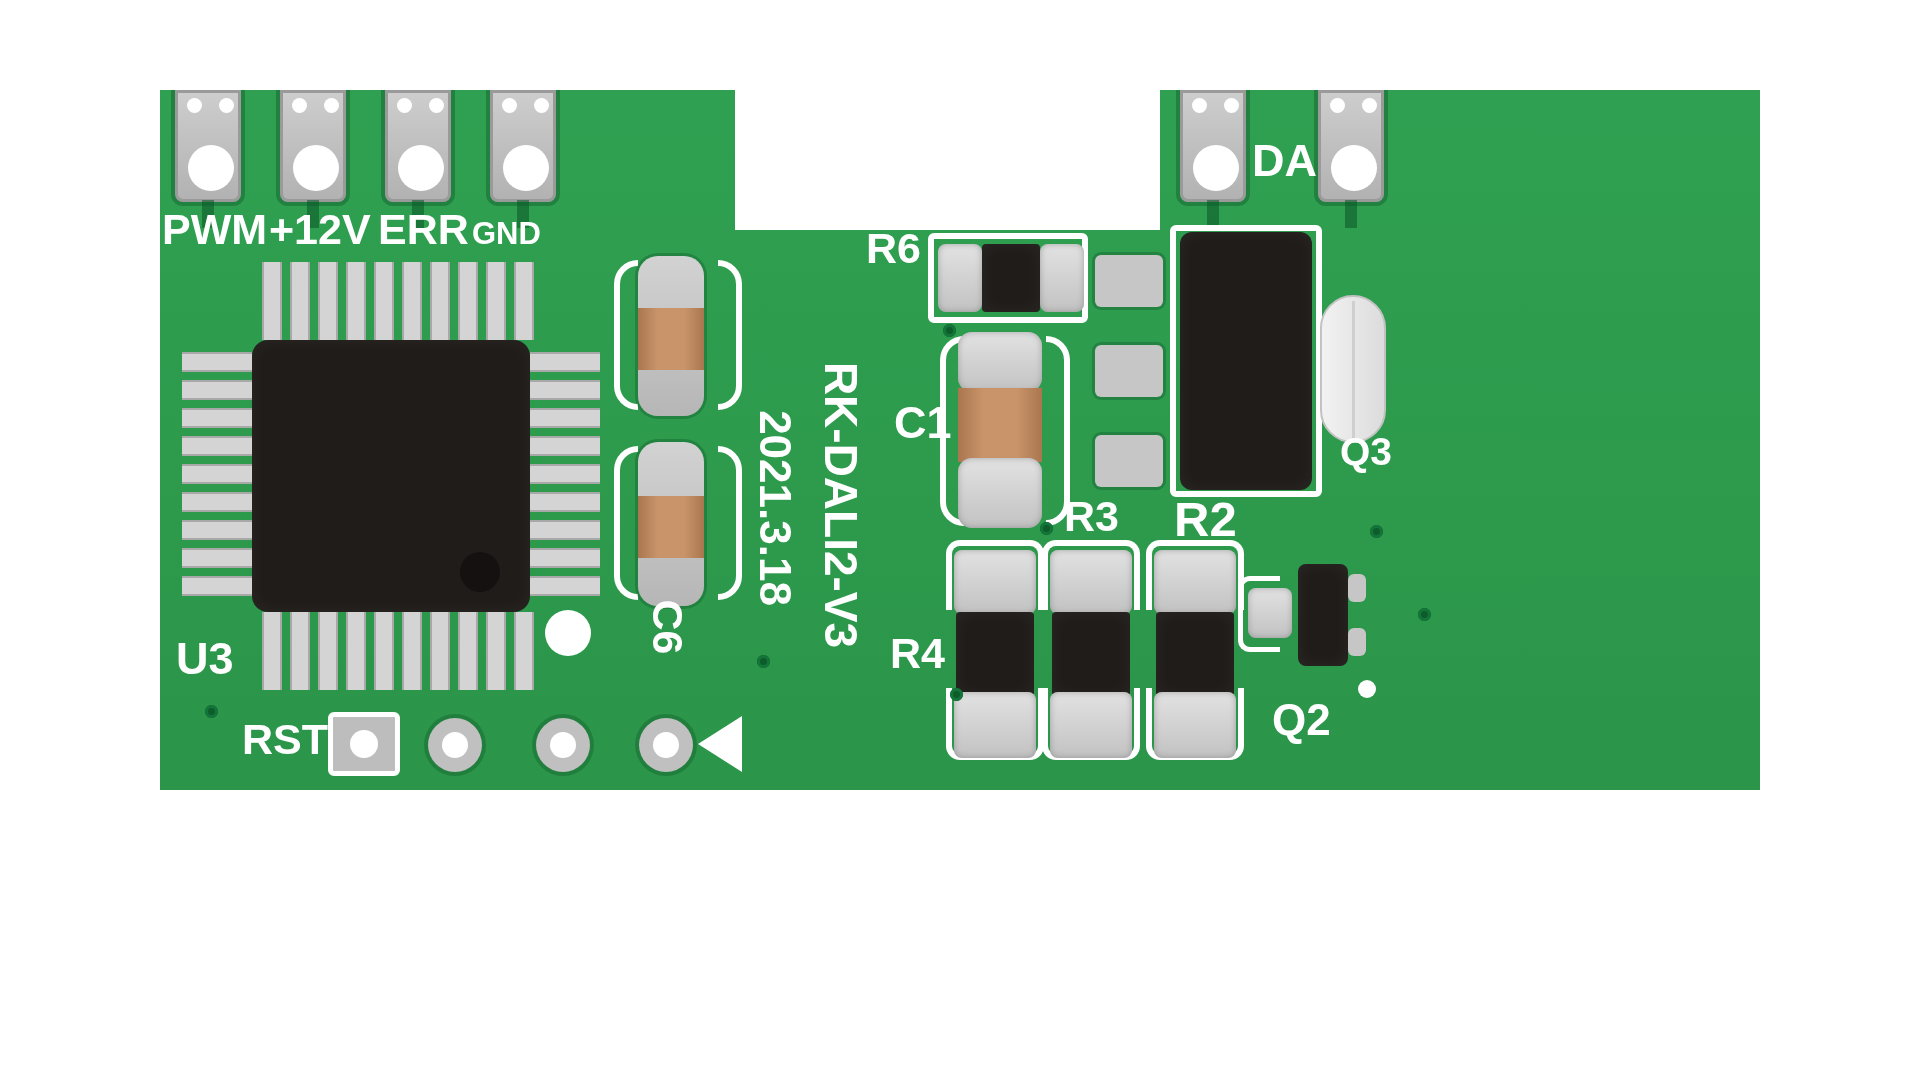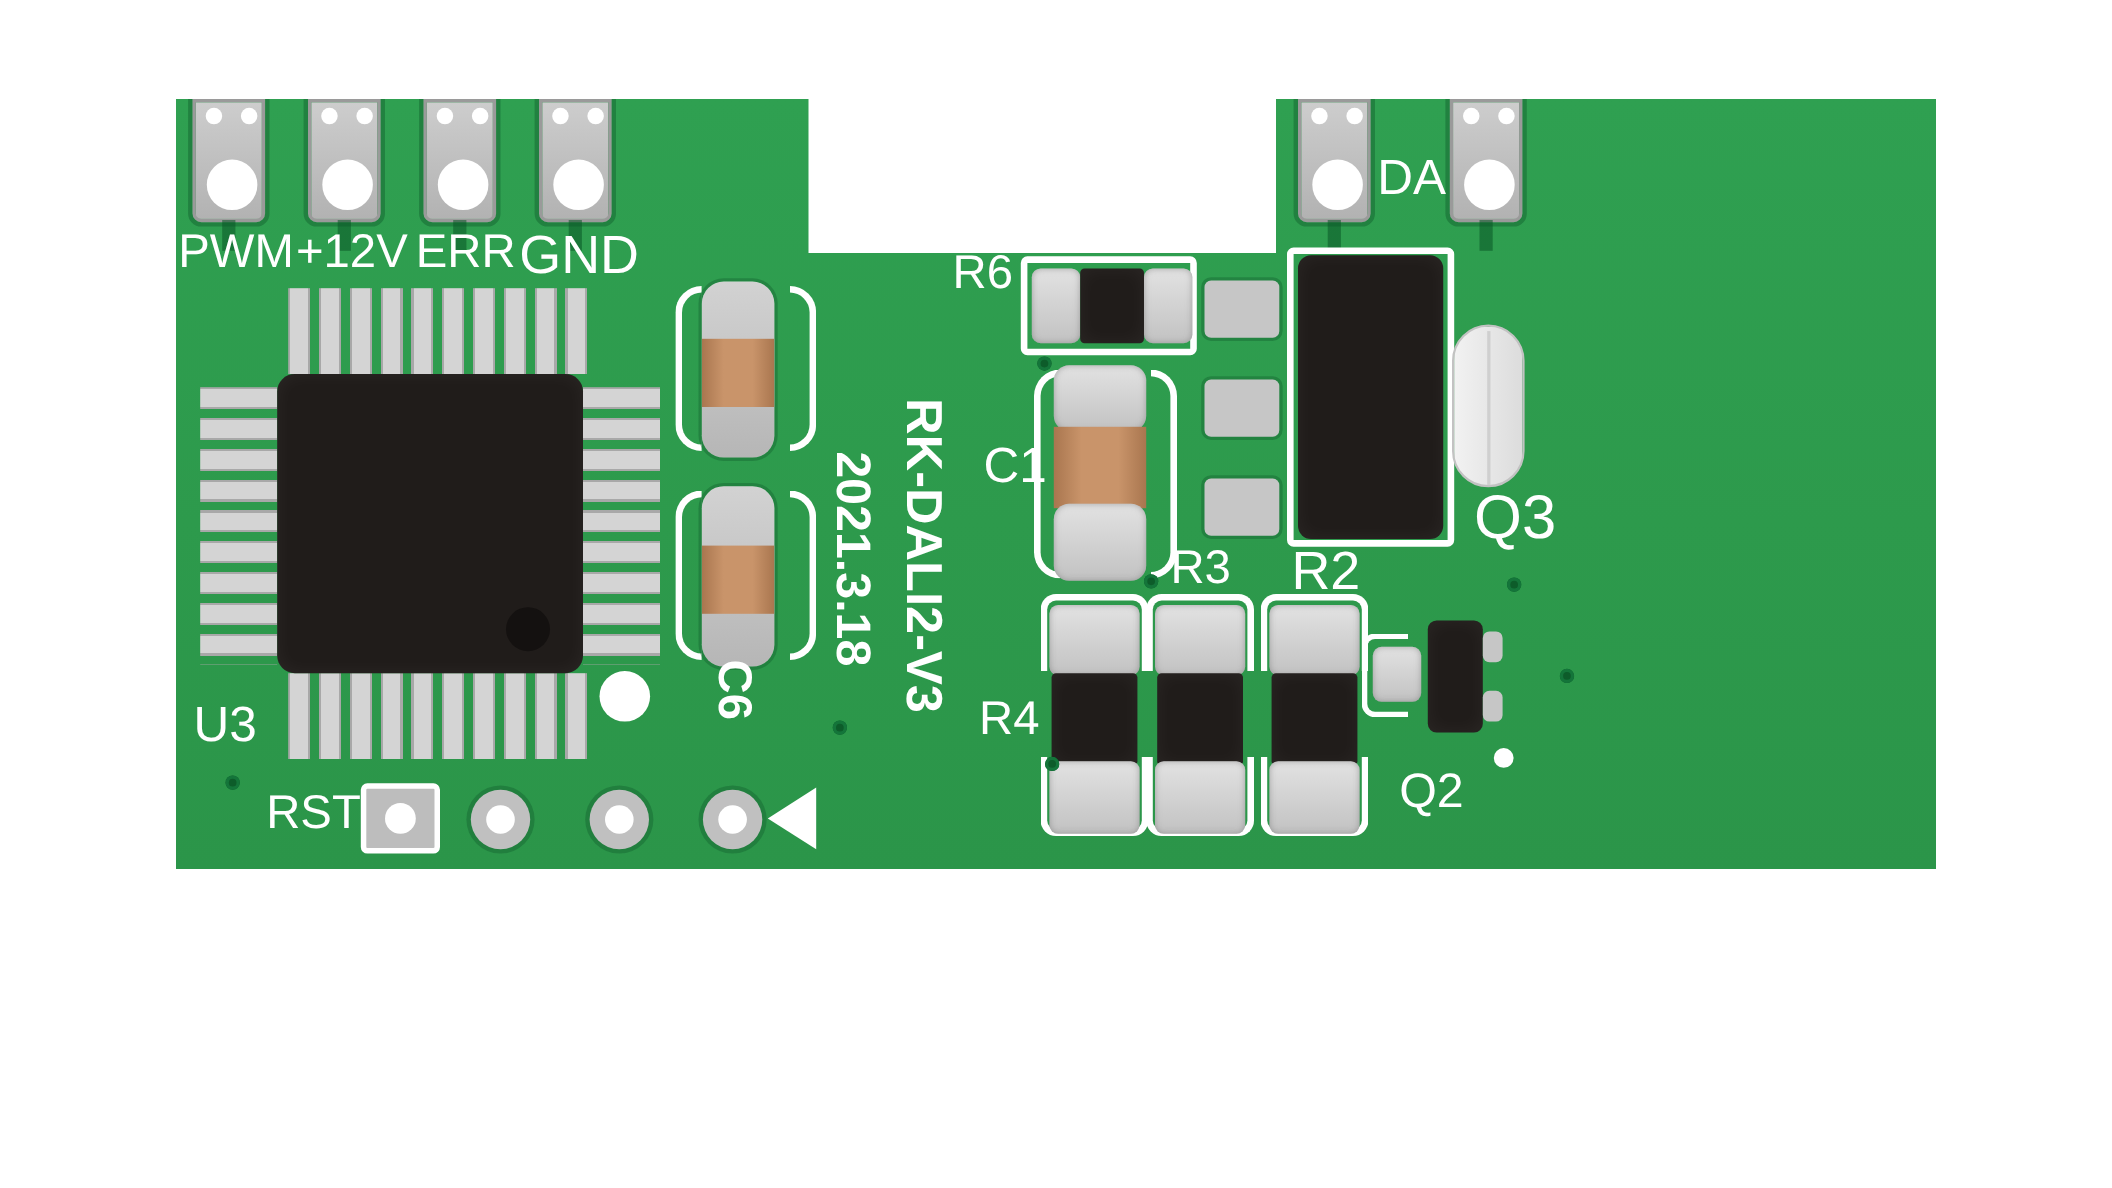--- a/index.html
+++ b/index.html
@@ -4,21 +4,21 @@
 <style>
   * { margin:0; padding:0; box-sizing:border-box; }
   html,body { background:#ffffff; }
   .stage { position:relative; width:1920px; height:1080px; background:#ffffff; overflow:hidden;
            font-family:"Liberation Sans", sans-serif; }
   .board { position:absolute; left:160px; top:90px; width:1600px; height:700px;
            background:linear-gradient(180deg,#2fa051 0%, #2d9a4c 55%, #2b9549 100%);
            clip-path:polygon(0px 0px, 575px 0px, 575px 140px, 1000px 140px, 1000px 0px,
                              1600px 0px, 1600px 700px, 0px 700px);
            filter:drop-shadow(0 0 2px rgba(0,40,15,.5)); }
-  .lbl { position:absolute; color:#ffffff; font-weight:400; line-height:1; white-space:nowrap;
+  .lbl { position:absolute; color:#ffffff; font-weight:700; line-height:1; white-space:nowrap;
          letter-spacing:0px; }
   .vlbl { position:absolute; color:#ffffff; font-weight:700; line-height:1; white-space:nowrap;
           transform:rotate(90deg); text-align:center; }
   .pad-edge { position:absolute; top:0; width:66px; height:112px;
               background:linear-gradient(180deg,#cdcdcd,#b2b2b2);
               border:3px solid #9a9a9a; border-radius:0 0 8px 8px;
               box-shadow:0 0 0 4px rgba(10,75,35,.35); }
   .sh   { position:absolute; top:5px; width:15px; height:15px; border-radius:50%; background:#ffffff; }
   .hole { position:absolute; left:10px; top:52px; width:46px; height:46px; border-radius:50%; background:#ffffff; }
   .leads-h { position:absolute; background:repeating-linear-gradient(90deg,
@@ -97,21 +97,21 @@
     <div class="trace-stub" style="left:42px"></div>
     <div class="trace-stub" style="left:147px"></div>
     <div class="trace-stub" style="left:252px"></div>
     <div class="trace-stub" style="left:357px"></div>
     <div class="trace-stub" style="left:1047px"></div>
     <div class="trace-stub" style="left:1185px"></div>
 
     <div class="lbl" style="left:2px;  top:118px; font-size:43px">PWM</div>
     <div class="lbl" style="left:109px;top:118px; font-size:43px">+12V</div>
     <div class="lbl" style="left:218px;top:118px; font-size:43px">ERR</div>
-    <div class="lbl" style="left:312px;top:118px; font-size:49px">GND</div>
+    <div class="lbl" style="left:312px;top:128px; font-size:31px">GND</div>
     <div class="lbl" style="left:1092px;top:48px; font-size:45px">DA</div>
 
     <div class="leads-h" style="left:102px; top:172px; width:272px; height:78px"></div>
     <div class="leads-h" style="left:102px; top:522px; width:272px; height:78px"></div>
     <div class="leads-v" style="left:22px;  top:262px; width:70px;  height:252px"></div>
     <div class="leads-v" style="left:370px; top:262px; width:70px;  height:252px"></div>
     <div class="black-body" style="left:92px; top:250px; width:278px; height:272px; border-radius:16px">
       <div class="dimple" style="left:208px; top:212px; width:40px; height:40px"></div>
     </div>
     <div class="wdot" style="left:385px; top:520px; width:46px; height:46px"></div>
@@ -161,21 +161,21 @@
     <div class="solder-pad" style="left:798px; top:368px; width:84px; height:70px; border-radius:14px"></div>
 
     <div class="gray-pad" style="left:935px; top:165px; width:68px; height:52px"></div>
     <div class="gray-pad" style="left:935px; top:255px; width:68px; height:52px"></div>
     <div class="gray-pad" style="left:935px; top:345px; width:68px; height:52px"></div>
     <div class="outline" style="left:1010px; top:135px; width:152px; height:272px"></div>
     <div class="black-body" style="left:1020px; top:142px; width:132px; height:258px; border-radius:12px"></div>
     <div class="capsule" style="left:1160px; top:205px; width:66px; height:148px">
       <div class="capsule-seam"></div>
     </div>
-    <div class="lbl" style="left:1180px; top:352px; font-size:56px">Q3</div>
+    <div class="lbl" style="left:1180px; top:342px; font-size:39px">Q3</div>
 
     <div class="lbl" style="left:904px;  top:405px; font-size:43px">R3</div>
     <div class="lbl" style="left:1014px; top:405px; font-size:49px">R2</div>
     <div class="lbl" style="left:730px;  top:542px; font-size:43px">R4</div>
 
     <div class="brk-top" style="left:786px; top:450px; width:98px; height:70px"></div>
     <div class="brk-bot" style="left:786px; top:598px; width:98px; height:72px"></div>
     <div class="solder-pad" style="left:794px; top:460px; width:82px; height:64px"></div>
     <div class="black-body" style="left:796px; top:522px; width:78px; height:84px; border-radius:4px"></div>
     <div class="solder-pad" style="left:794px; top:602px; width:82px; height:66px"></div>

